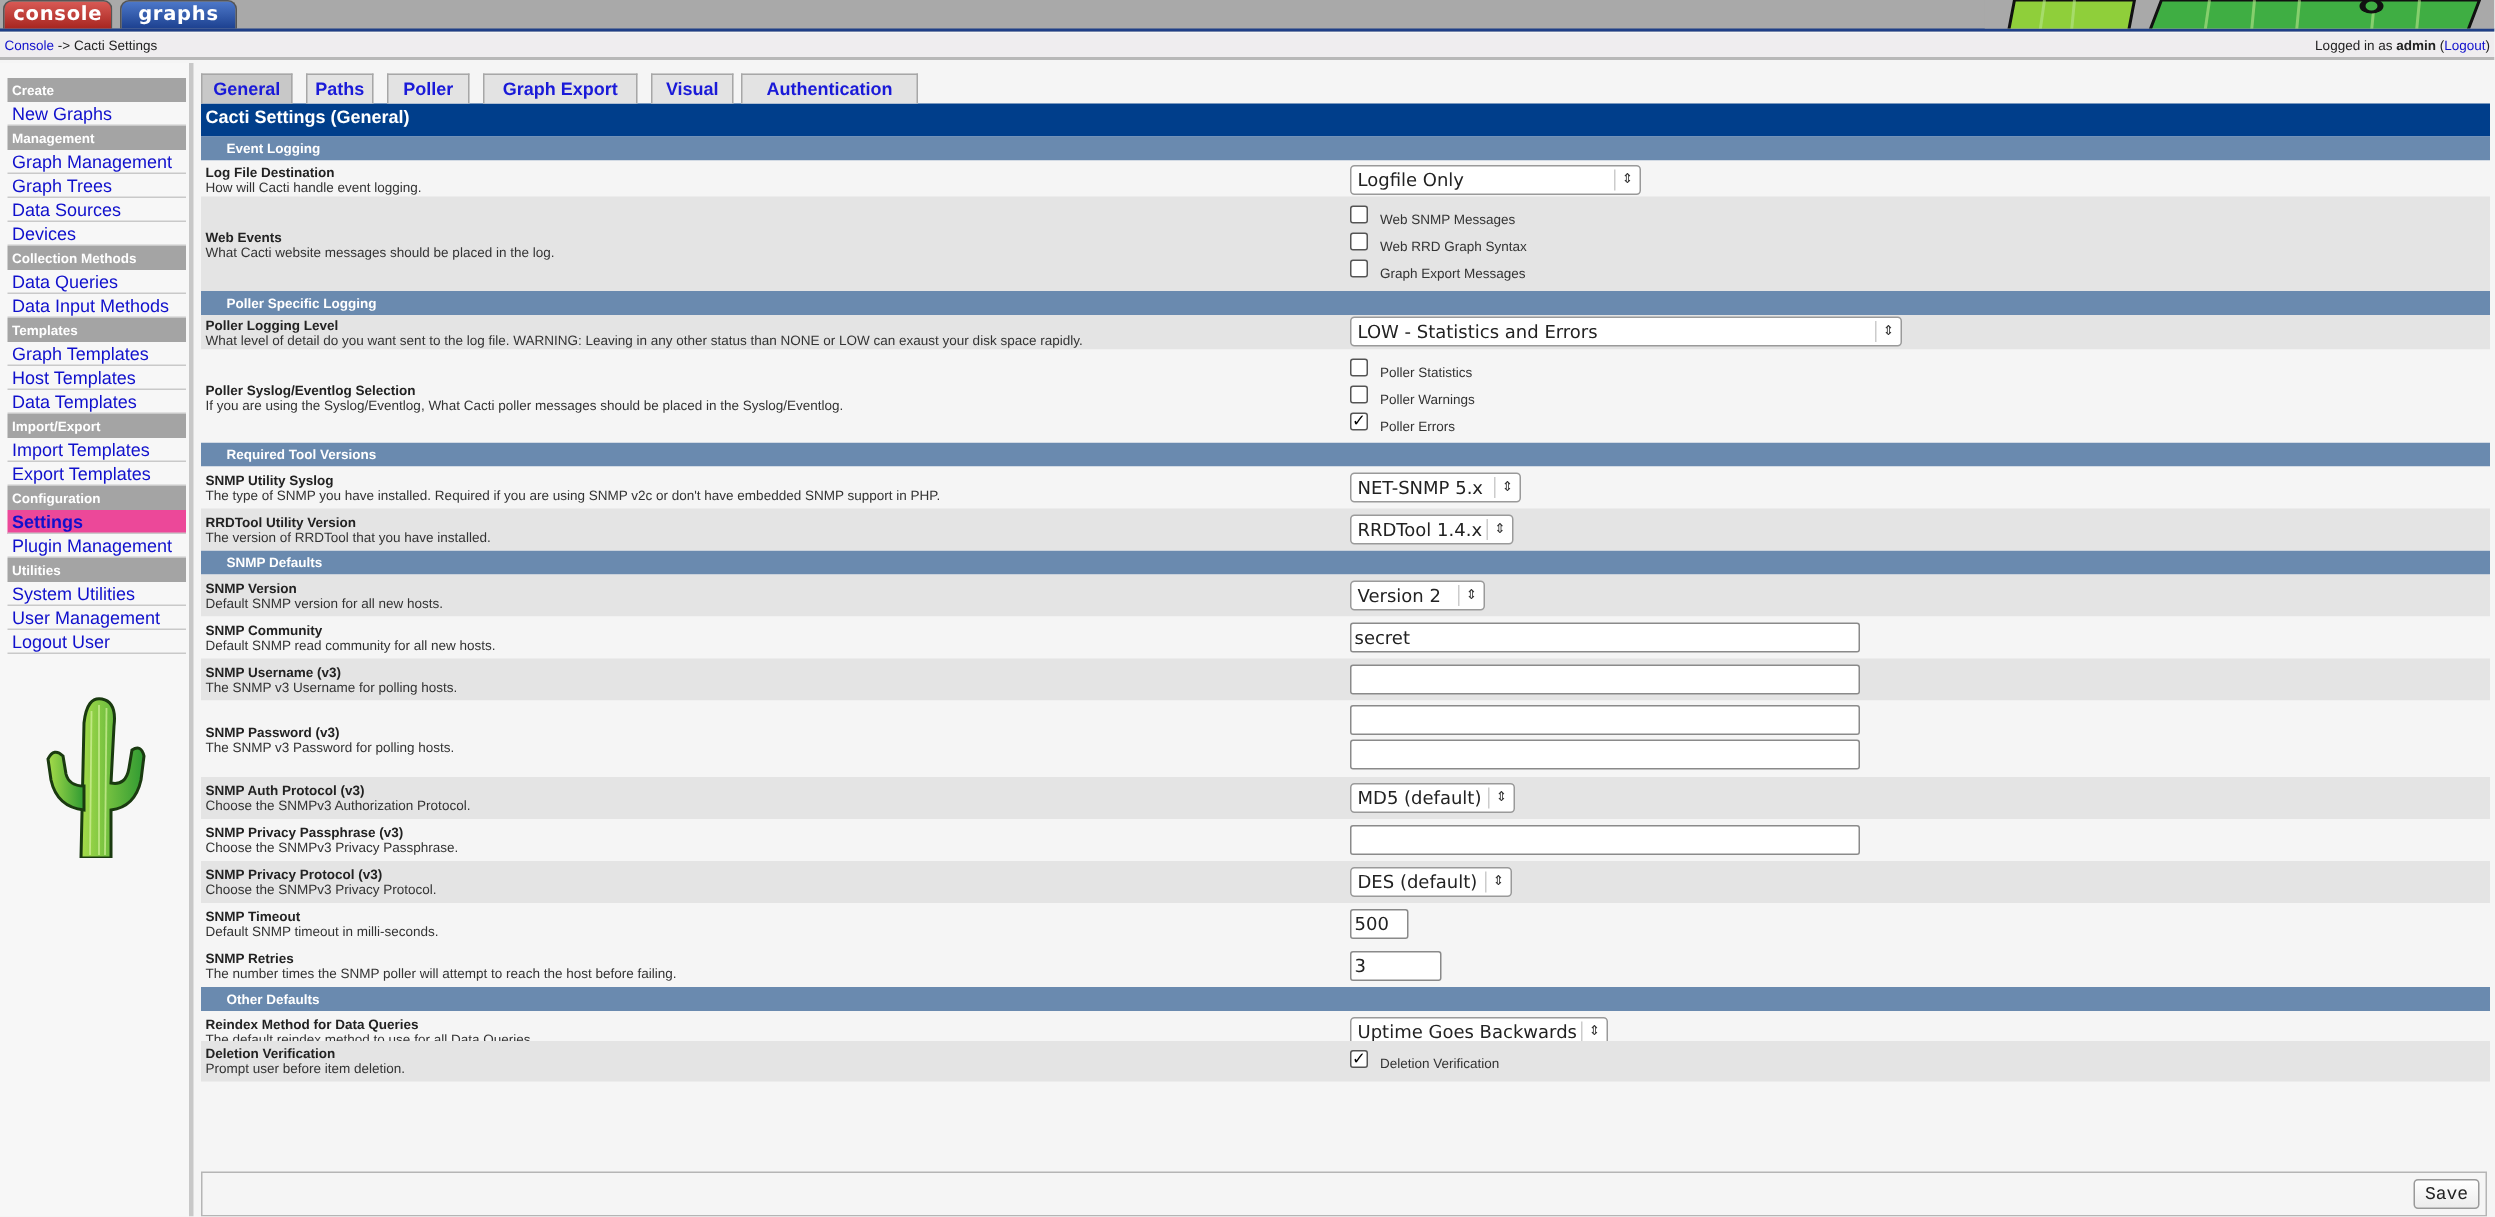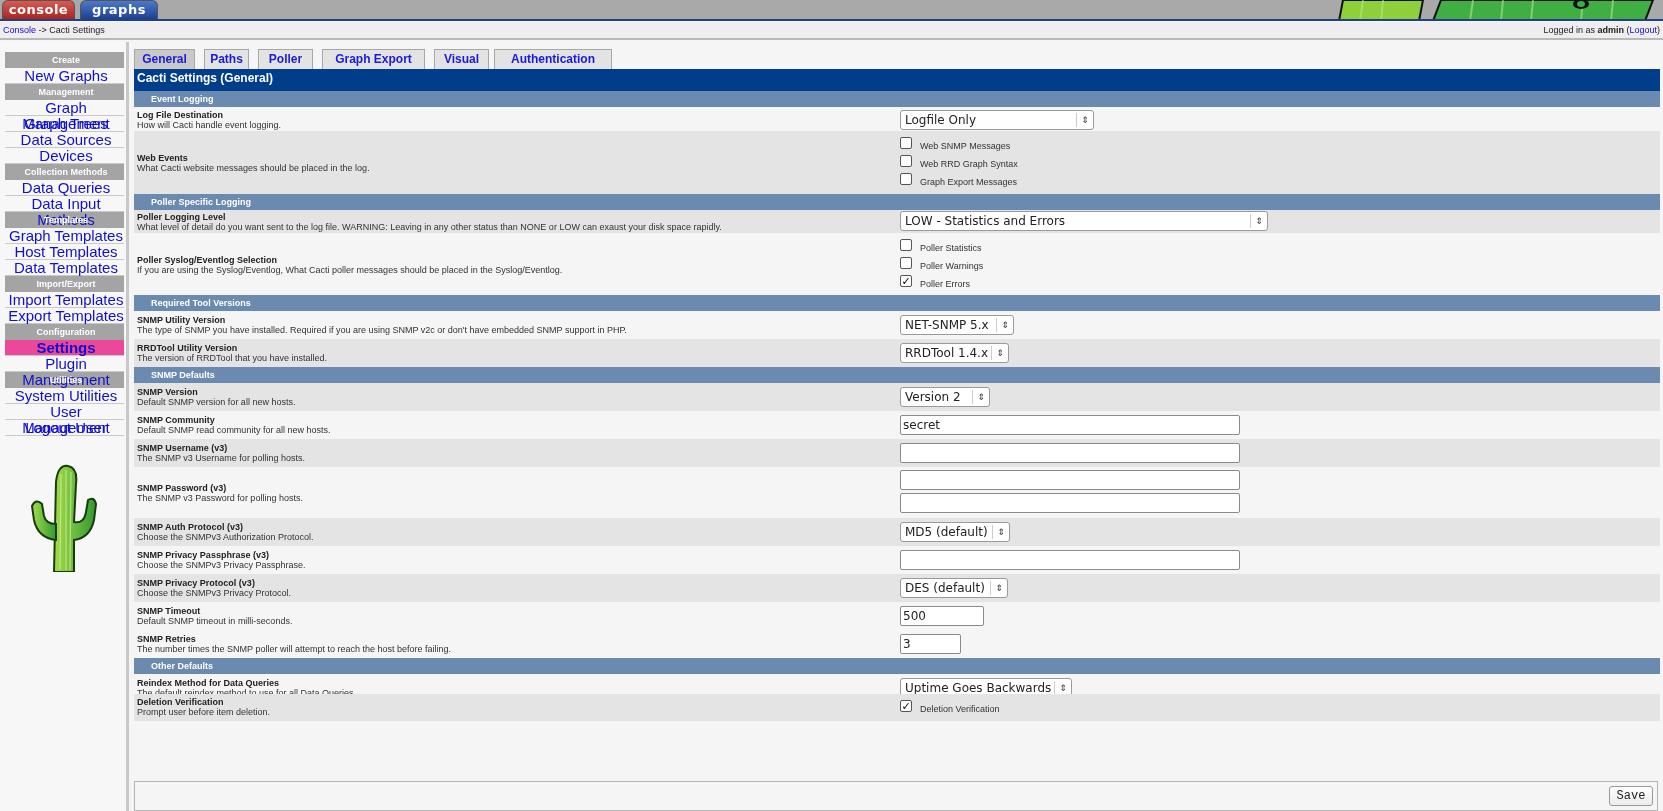--- a/index.html
+++ b/index.html
@@ -34,28 +34,28 @@
     font-size: 9px; line-height: 17px;
   }
   .crumbbar .left { position: absolute; left: 3px; }
   .crumbbar .right { position: absolute; right: 3px; }
   a, .link { color: #1010cc; text-decoration: none; }
   
   .sidebar {
     position: absolute; left: 0; top: 42px; width: 129px; height: 769px;
     background: #f7f7f7; border-right: 3px solid #c8c8c8;
   }
-  .menu { position: absolute; left: 5px; top: 10px; width: 119px; text-align: center; }
+  .menu { position: absolute; left: 5px; top: 10px; width: 119px; }
   .menu-head {
     background: #a4a4a4; color: #fff; font-weight: bold;
     height: 16px; line-height: 16px; padding-left: 3px; font-size: 9px;
   }
   .menu-item {
     height: 16px; line-height: 16px; padding-left: 3px;
-    border-bottom: 1px solid #c9c9c9; font-size: 15px;
+    border-bottom: 1px solid #c9c9c9; font-size: 12px;
   }
   .menu-item.active { background: #ec4899; font-weight: bold; }
   .sidecactus { position: absolute; left: 28px; top: 420px; width: 72px; height: 110px; }
   
   .main { position: absolute; left: 134px; top: 42px; width: 1526px; }
   .tabs { height: 27px; position: relative; }
   .tab {
     position: absolute; top: 7px; height: 20px;
     background: #e3e3e3; border: 1px solid #a7a7a7; border-bottom: none;
     color: #1a1ad8; font-weight: bold; font-size: 12px; text-align: center;
@@ -252,21 +252,21 @@
       <div class="cb-line">
           <span class="cb">✓</span>
           <span class="cb-label">Poller Errors</span>
         </div>
     </div>
   </div>
 
   <div class="section">Required Tool Versions</div>
   <div class="row odd" style="height:28px">
     <div class="label" style="top:4px">
-        <span class="t">SNMP Utility Version</span>
+        <span class="t">SNMP Utility Syslog</span>
         <span class="d">The type of SNMP you have installed. Required if you are using SNMP v2c or don't have embedded SNMP support in PHP.</span>
       </div>
     <div class="ctl" style="top:4px"><span class="sel" style="width:114px"><span>NET-SNMP 5.x</span><span class="arrow">⇕</span></span></div>
   </div>
   <div class="row even" style="height:28px">
     <div class="label" style="top:4px">
         <span class="t">RRDTool Utility Version</span>
         <span class="d">The version of RRDTool that you have installed.</span>
       </div>
     <div class="ctl" style="top:4px"><span class="sel" style="width:109px"><span>RRDTool 1.4.x</span><span class="arrow">⇕</span></span></div>
@@ -330,21 +330,21 @@
         <span class="d">Choose the SNMPv3 Privacy Protocol.</span>
       </div>
     <div class="ctl" style="top:4px"><span class="sel" style="width:108px"><span>DES (default)</span><span class="arrow">⇕</span></span></div>
   </div>
   <div class="row odd" style="height:28px">
     <div class="label" style="top:4px">
         <span class="t">SNMP Timeout</span>
         <span class="d">Default SNMP timeout in milli-seconds.</span>
       </div>
     <div class="ctl" style="top:4px">
-        <span class="inp" style="width:84px">500</span>
+        <span class="inp" style="width:39px">500</span>
       </div>
   </div>
   <div class="row odd" style="height:28px">
     <div class="label" style="top:4px">
         <span class="t">SNMP Retries</span>
         <span class="d">The number times the SNMP poller will attempt to reach the host before failing.</span>
       </div>
     <div class="ctl" style="top:4px">
         <span class="inp" style="width:61px">3</span>
       </div>

